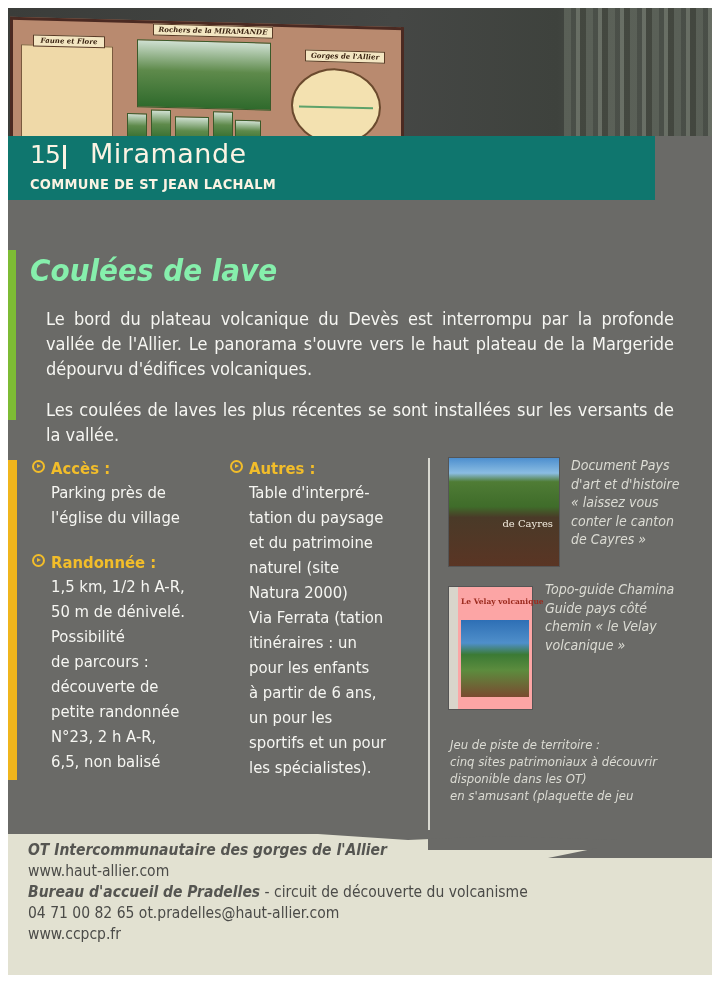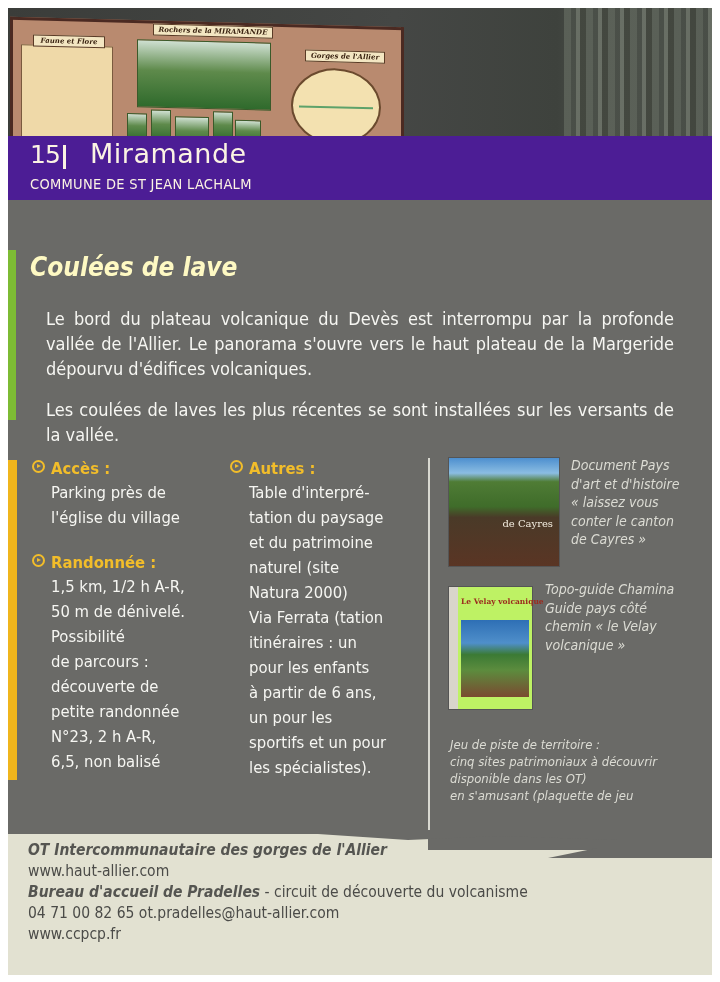--- a/index.html
+++ b/index.html
@@ -15,32 +15,32 @@
   .board { position:absolute; left:2px; top:14px; width:388px; height:120px; background:#b98a6f;
            border:3px solid #4b2a22; border-bottom:none; transform:skewY(1.5deg); }
   .board .panel { position:absolute; background:#efd9a8; border:1px solid #7a5a3e; }
   .board .label { position:absolute; background:#f3e6c2; border:1px solid #5a3b26; font-family:"DejaVu Serif",serif;
                   font-size:7px; font-style:italic; font-weight:bold; color:#3b2412; text-align:center; line-height:10px; }
   .board .pic { position:absolute; background:linear-gradient(180deg,#cfe0d2 0%,#5e8a4b 45%,#2f6a2c 100%); border:1px solid #3a5a2a; }
   .board .map { position:absolute; border-radius:50%; background:#f3e1b0; border:2px solid #6b4a2e; }
   .board .river { position:absolute; border-top:2px solid #5da26a; }
 
   
-  .band { position:absolute; left:0; top:128px; width:704px; height:64px; background:#4c1d95; }
+  .band { position:absolute; left:0; top:128px; width:619px; height:64px; background:#0f766e;padding-left:28px; }
   .band .num { position:absolute; left:22px; top:4px; font-size:25px; color:#fbf3e3; font-family:"DejaVu Sans",sans-serif; letter-spacing:-1px; }
   .band .bar { position:absolute; left:55px; top:9px; width:3px; height:24px; background:#fbf3e3; }
   .band .title { position:absolute; left:82px; top:2px; font-size:27px; color:#fbf3e3; font-family:"DejaVu Sans",sans-serif; letter-spacing:0.5px; }
-  .band .sub { position:absolute; left:22px; top:40px; font-size:14.5px; font-weight:normal; color:#fbf3e3; font-family:"DejaVu Sans Condensed","DejaVu Sans",sans-serif; letter-spacing:0.3px; }
+  .band .sub { position:absolute; left:22px; top:40px; font-size:14.5px; font-weight:bold; color:#fbf3e3; font-family:"DejaVu Sans Condensed","DejaVu Sans",sans-serif; letter-spacing:0.3px; }
 
   
   .acc-green { position:absolute; left:0; top:242px; width:8px; height:170px; background:#7dbb34; }
   .acc-yellow { position:absolute; left:0; top:452px; width:9px; height:320px; background:#f0b51c; }
 
   
-  .intro-title { position:absolute; left:22px; top:244px; font-size:26px; font-style:italic; font-weight:bold; color:#fef9c3;
+  .intro-title { position:absolute; left:22px; top:244px; font-size:31px; font-style:italic; font-weight:bold; color:#86efac;
                  font-family:"DejaVu Sans Condensed","DejaVu Sans",sans-serif; }
   .intro-text { position:absolute; left:22px; top:282px; width:660px; font-size:18px; line-height:25px; color:#f6f6f2;
                 text-align:justify; font-family:"DejaVu Sans Condensed","DejaVu Sans",sans-serif; }
   .intro-text p { margin:16px; }
 
   
   .col { position:absolute; top:450px; }
   .col-a { left:24px; width:190px; }
   .col-b { left:222px; width:200px; }
   .sec-head { font-size:16.5px; font-weight:bold; color:#f2bd2a; line-height:22px; white-space:nowrap;
@@ -51,21 +51,21 @@
   .sec-body div { white-space:nowrap; }
   .gap { height:22px; }
 
   .divider { position:absolute; left:420px; top:450px; width:2px; height:382px; background:#d8d8d0; }
 
   
   .res-img { position:absolute; border:1px solid #555; }
   .img-cayres { left:440px; top:449px; width:110px; height:108px;
                 background:linear-gradient(180deg,#4d8fcf 0%,#8bbde2 14%,#4f7c35 22%,#3f6c2a 45%,#4a3a28 55%,#5a3524 100%); }
   .img-cayres span { position:absolute; right:6px; top:60px; font-family:"DejaVu Serif",serif; font-size:10px; color:#f4eee0; }
-  .img-velay { left:440px; top:578px; width:83px; height:122px; background:#bef264; }
+  .img-velay { left:440px; top:578px; width:83px; height:122px; background:#fca5a5; }
   .img-velay .spine { position:absolute; left:0; top:0; width:9px; height:122px; background:#d9d5cb; }
   .img-velay .ttl { position:absolute; left:12px; top:10px; font-family:"DejaVu Serif",serif; font-size:7.5px; font-weight:bold; color:#9b2a1e; white-space:nowrap; }
   .img-velay .scene { position:absolute; left:12px; top:33px; width:68px; height:77px;
                       background:linear-gradient(180deg,#2e6fb5 0%,#4f8fca 30%,#3b7a34 45%,#5c8c3e 65%,#7a4a30 100%); }
   .res-text { position:absolute; font-size:14px; line-height:18.5px; font-style:italic; color:#dcdcd4;
               font-family:"DejaVu Sans Condensed","DejaVu Sans",sans-serif; }
   .res-text div { white-space:nowrap; }
   .rt-1 { left:563px; top:448px; }
   .rt-2 { left:537px; top:572px; }
   .rt-3 { left:442px; top:728px; font-size:13px; line-height:17px; }

